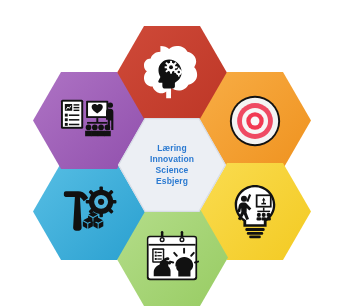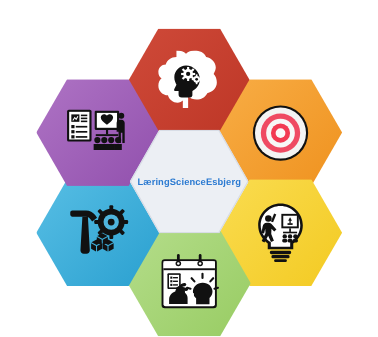--- a/index.html
+++ b/index.html
@@ -46,20 +46,21 @@
   #hex-center {
     position: absolute;
     left: 118px;
     top: 118px;
     width: 108px;
     height: 94px;
     -webkit-clip-path: polygon(25% 0%, 75% 0%, 100% 50%, 75% 100%, 25% 100%, 0% 50%);
     clip-path: polygon(25% 0%, 75% 0%, 100% 50%, 75% 100%, 25% 100%, 0% 50%);
     background: #eceff4;
     display: flex;
+    flex-direction: column;
     align-items: center;
     justify-content: center;
     gap: 0px;
   }
   #hex-center .center-line {
     color: #2b7ad1;
     font-size: 8.5px;
     font-weight: bold;
     line-height: 11px;
     letter-spacing: 0.1px;
@@ -287,20 +288,21 @@
         <path d="M28 40.2h7v5.6h-7z"></path>
         <path d="M34.5 40.2h7v5.6h-7z"></path>
         <path d="M41 40.2h7v5.6h-7z"></path>
         <path d="M47.5 40.2h7v5.6h-7z"></path>
       </g>
     </svg>
   </div>
 
   <div id="hex-center">
     <div class="center-line">Læring</div>
+    <div class="center-line">Innovation</div>
     <div class="center-line">Science</div>
     <div class="center-line">Esbjerg</div>
   </div>
   <svg class="center-hex-outline" viewBox="0 0 108 94">
     <polygon points="27,0.6 81,0.6 107.4,47 81,93.4 27,93.4 0.6,47" fill="none" stroke="#d8dde6" stroke-width="1.2"></polygon>
   </svg>
 
 </div>
 
 </body></html>

